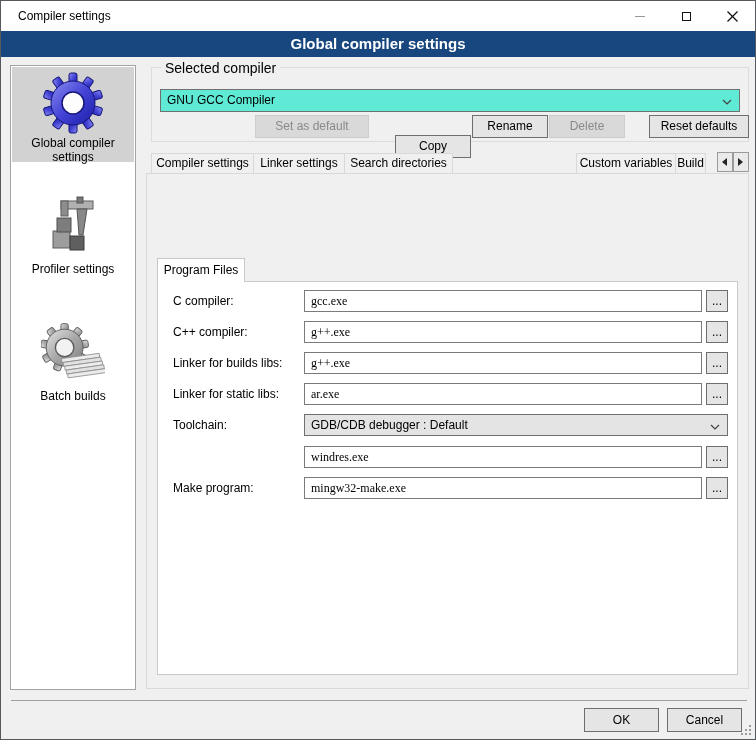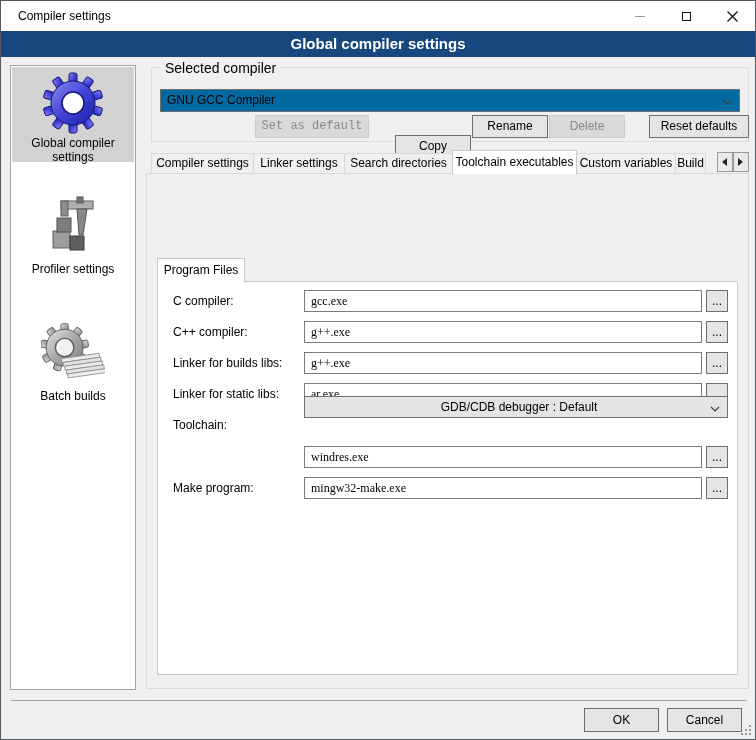--- a/index.html
+++ b/index.html
@@ -33,32 +33,32 @@
   .side-label { display:block; margin-top:1px; line-height:14px; font-size:12px; }
 
   
   .groupbox { position:absolute; border:1px solid #dcdcdc; }
   .gb-label { position:absolute; top:-8px; left:9px; background:#f0f0f0; padding:0 4px; font-size:14px; }
   .gb-compiler { left:150px; top:66px; width:598px; height:75px; }
   .gb-dir { left:156px; top:182px; width:581px; height:68px; background:#f0f0f0; }
   .gb-dir .gb-label { background:#f0f0f0; }
 
   
-  .combo { position:absolute; height:23px; background:#0369a1; border:1px solid #707070;
+  .combo { position:absolute; height:23px; background:#5eead4; border:1px solid #707070;
            line-height:21px; padding-left:6px; }
   .combo-main { left:8px; right:8px; top:21px; }
   .chev { position:absolute; right:7px; top:9px; }
   .field { position:absolute; height:22px; background:#fff; border:1px solid #7a7a7a;
            line-height:20px; padding-left:6px; overflow:hidden; white-space:nowrap; }
   .btn { position:absolute; height:23px; background:#e5e5e5; border:1px solid #6e6e6e;
          text-align:center; line-height:21px; font-size:12px; cursor:default; }
   .btn.small { height:22px; line-height:20px; }
   .btn.disabled { background:#d9d9d9; border:1px solid #cccccc; color:#8a8a8a; }
 
-  .btn-setdef { left:254px; top:114px; width:114px;font-family:Liberation Mono, monospace; }
+  .btn-setdef { left:254px; top:114px; width:114px; }
   .btn-copy   { left:394px; top:114px; width:76px;margin-top:20px; }
   .btn-rename { left:471px; top:114px; width:76px; }
   .btn-delete { left:548px; top:114px; width:76px; }
   .btn-reset  { left:648px; top:114px; width:100px; }
 
   
   .tab { position:absolute; top:152px; height:21px; background:#f0f0f0; border:1px solid #d9d9d9;
          text-align:center; line-height:19px; overflow:hidden; white-space:nowrap; }
   .tab.active { top:149px; height:24px; background:#fff; border:1px solid #c8c8c8; border-bottom:none;
                 line-height:23px; z-index:3; }
@@ -250,21 +250,20 @@
   </div>
   <div class="btn btn-setdef disabled">Set as default</div>
   <div class="btn btn-copy">Copy</div>
   <div class="btn btn-rename">Rename</div>
   <div class="btn btn-delete disabled">Delete</div>
   <div class="btn btn-reset">Reset defaults</div>
 
   <div class="tab tb-1">Compiler settings</div>
   <div class="tab tb-2">Linker settings</div>
   <div class="tab tb-3">Search directories</div>
-  <div class="tab tb-4 active">Toolchain executables</div>
   <div class="tab tb-5">Custom variables</div>
   <div class="tab tb-6">Build</div>
   <div class="tab-arrow ta-left">
     <svg width="6" height="8" viewBox="0 0 6 8">
         <polygon points="5,0 0,4 5,8" fill="#222"></polygon>
       </svg>
   </div>
   <div class="tab-arrow ta-right">
     <svg width="6" height="8" viewBox="0 0 6 8">
         <polygon points="0,0 5,4 0,8" fill="#222"></polygon>
@@ -295,21 +294,21 @@
 
   <span class="row-label" style="top:351px">Linker for builds libs:</span>
   <div class="field row-field" style="top:351px">g++.exe</div>
   <div class="btn small row-dots" style="top:351px">...</div>
 
   <span class="row-label" style="top:382px">Linker for static libs:</span>
   <div class="field row-field" style="top:382px">ar.exe</div>
   <div class="btn small row-dots" style="top:382px">...</div>
 
   <span class="row-label" style="top:413px">Toolchain:</span>
-  <div class="combo combo-debugger" style="top:395px; position:absolute;text-align:center;">
+  <div class="combo combo-debugger" style="top:413px; position:absolute;">
     <span>GDB/CDB debugger : Default</span>
     <svg class="chev" width="10" height="6" viewBox="0 0 10 6">
       <polyline points="1,1 5,5 9,1" fill="none" stroke="#404040" stroke-width="1.2"></polyline>
     </svg>
   </div>
 
   <div class="field row-field" style="top:445px">windres.exe</div>
   <div class="btn small row-dots" style="top:445px">...</div>
 
   <span class="row-label" style="top:476px">Make program:</span>

